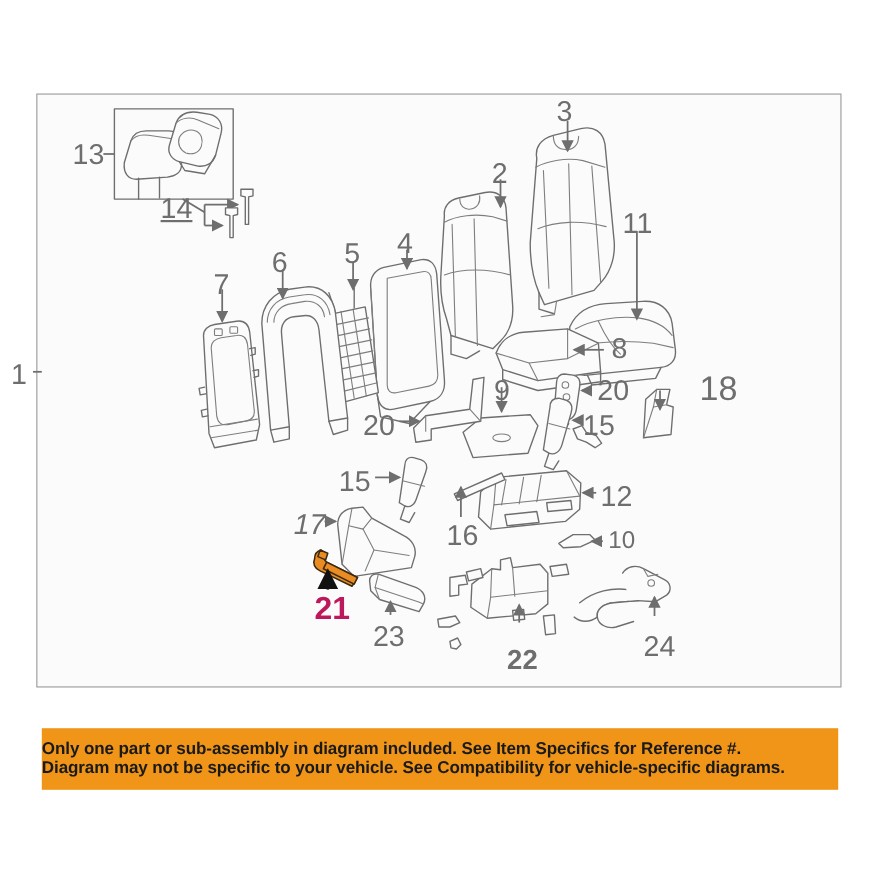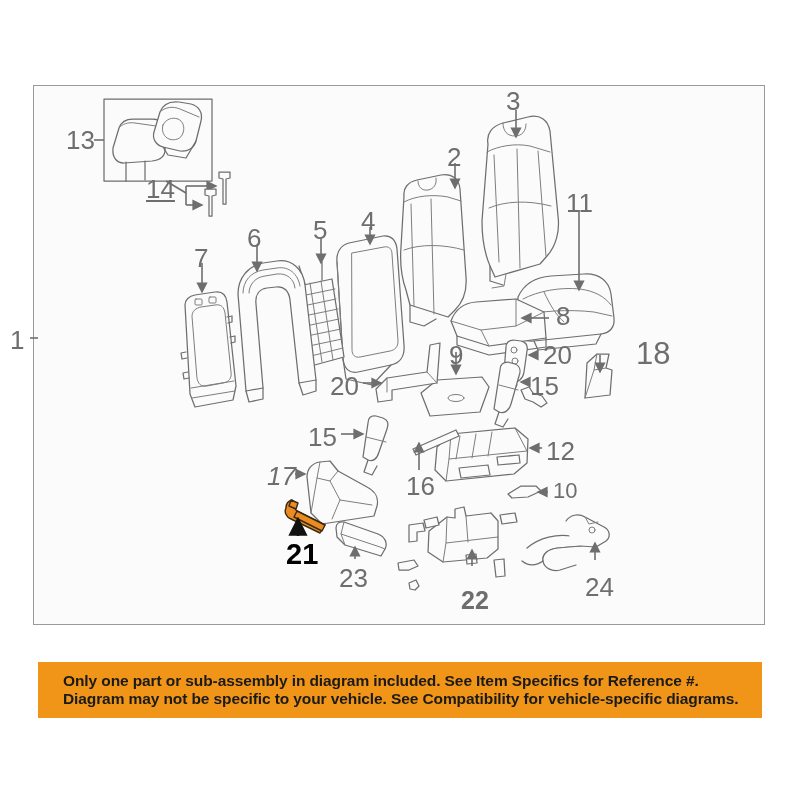--- a/index.html
+++ b/index.html
@@ -23,30 +23,30 @@
   #svg-layer{position:absolute;left:0;top:0;width:800px;height:800px;}
   .lbl{
     position:absolute;
     font-family:"Liberation Sans", sans-serif;
     color:#6e6e6e;
     font-weight:400;
     line-height:1;
     white-space:nowrap;
     user-select:none;
   }
-  .lbl.hl{color:#000000;font-weight:700;}
+  .lbl.hl{color:#be185d;font-weight:700;}
   #banner{
     position:absolute;
     left:38px;top:662px;
     width:724px;height:56px;
     background:#f09518;
     box-sizing:border-box;
     display:flex;flex-direction:column;
     justify-content:center;
-    padding-left:25px;
+    padding-left:0;
   }
   #banner .bline{
     font-family:"Liberation Sans", sans-serif;
     font-weight:700;
     font-size:15.5px;
     color:#1a1a1a;
     line-height:1.16;
     letter-spacing:-0.1px;
     white-space:nowrap;
   }

